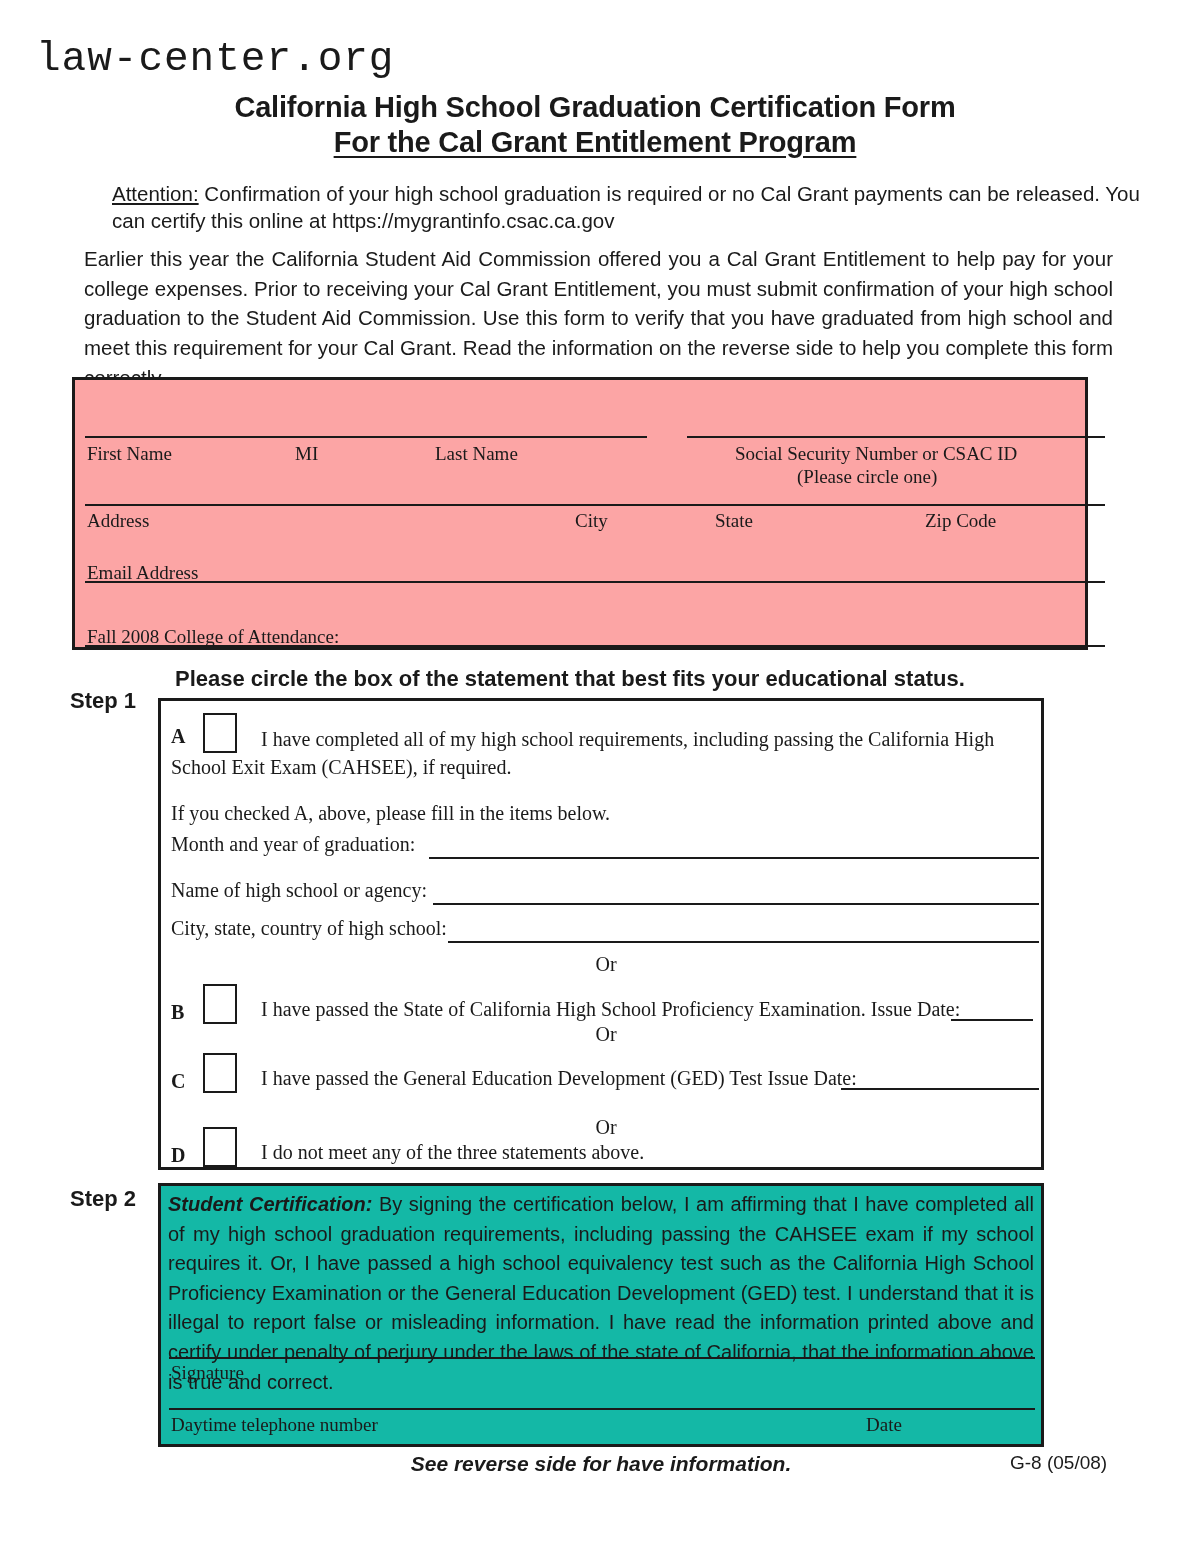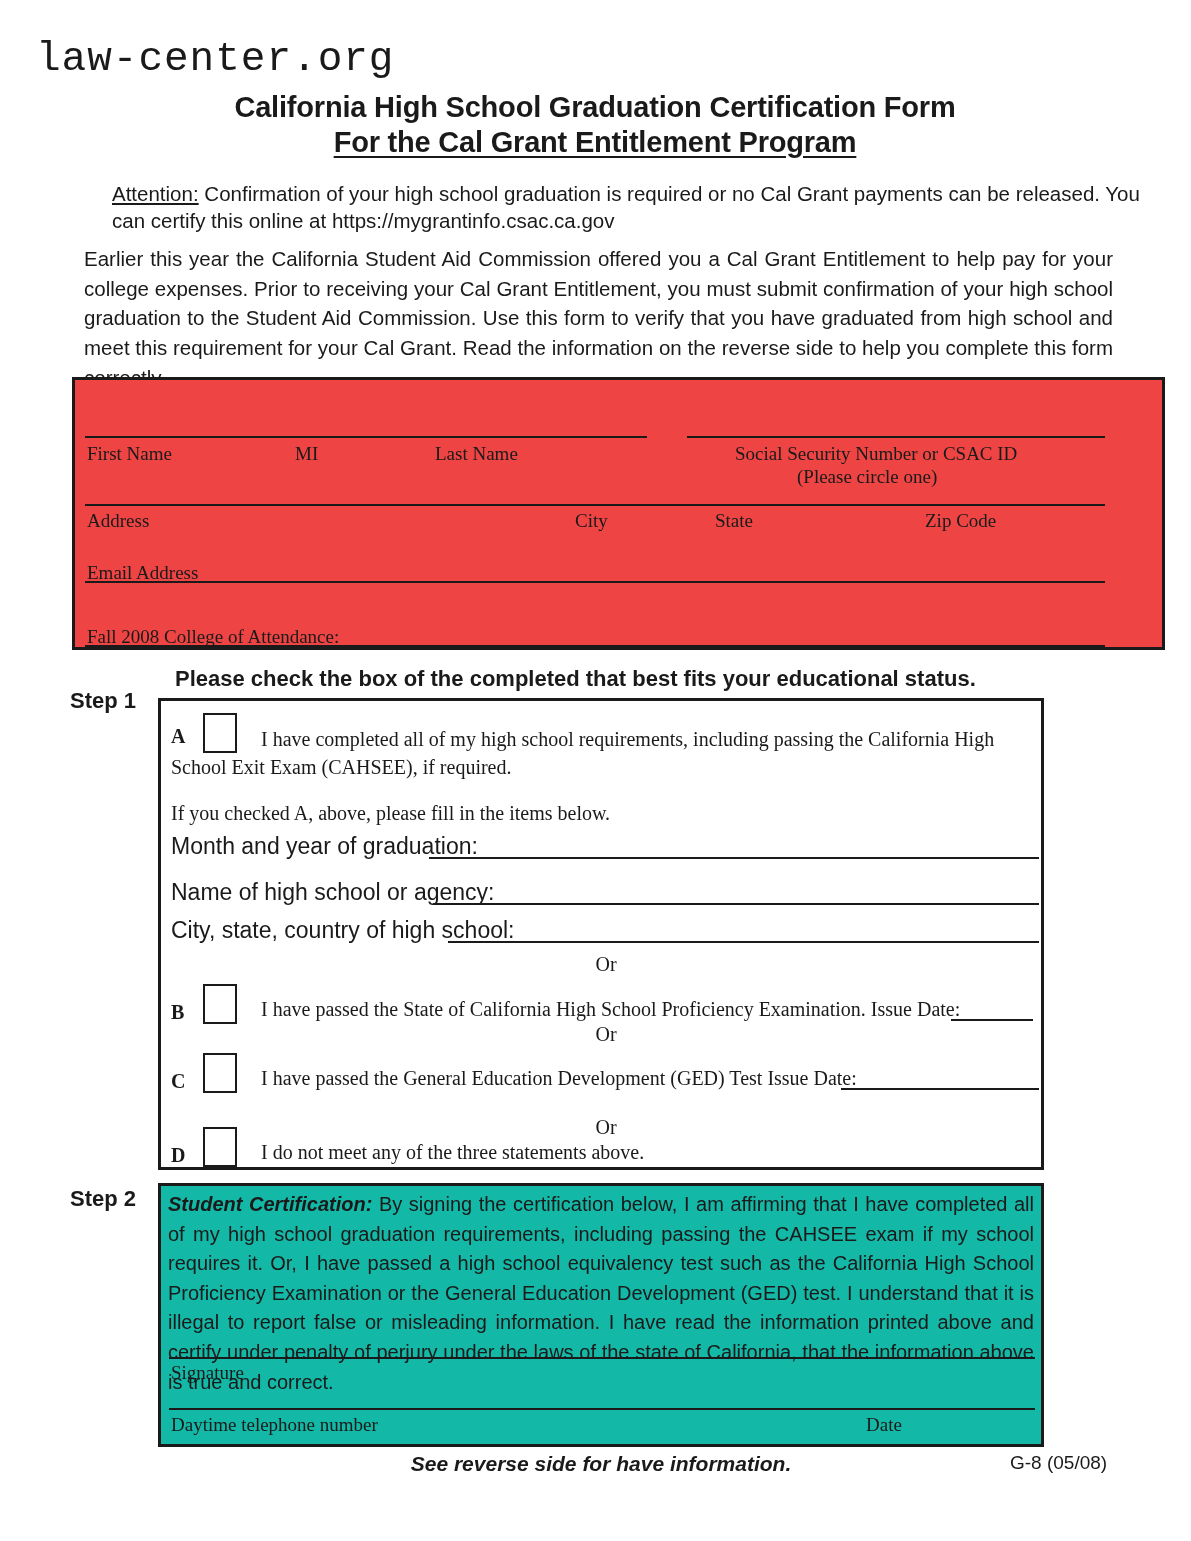--- a/index.html
+++ b/index.html
@@ -63,23 +63,23 @@
     font-family: "Liberation Sans", sans-serif;
     font-size: 20.5px;
     line-height: 1.45;
     text-align: justify;
   }
 
   
   .info-box {
     position: absolute;
     left: 72px; top: 377px;
-    width: 1093px; height: 273px;
+    width: 1016px; height: 273px;
     border: 3px solid #1a1a1a;
-    background: #ef4444;
+    background: #fca5a5;
   }
   .rule { position: absolute; border-top: 2.5px solid #1a1a1a; }
   .lbl {
     position: absolute;
     font-family: "Liberation Serif", serif;
     font-size: 19px;
     white-space: nowrap;
   }
 
   
@@ -132,22 +132,22 @@
   }
   .or-word {
     position: absolute;
     font-family: "Liberation Serif", serif;
     font-size: 20px;
     text-align: center;
     width: 120px;
   }
   .fill-label {
     position: absolute;
-    font-family: Liberation Sans, sans-serif;
-    font-size: 23px;
+    font-family: Liberation Serif, serif;
+    font-size: 20px;
     white-space: nowrap;
   }
   .fill-rule { position: absolute; border-top: 2px solid #1a1a1a; }
 
   .cert-text {
     position: absolute;
     left: 168px; top: 1190px;
     width: 866px;
     font-family: "Liberation Sans", sans-serif;
     font-size: 20px;
@@ -211,21 +211,21 @@
     <div class="lbl" style="left:850px; top:130px;">Zip Code</div>
 
     <div class="rule" style="left:10px; top:201px; width:1020px;"></div>
     <div class="lbl" style="left:12px; top:182px;">Email Address</div>
 
     <div class="rule" style="left:10px; top:265px; width:1020px;"></div>
     <div class="lbl" style="left:12px; top:246px;">Fall 2008 College of Attendance:</div>
   </div>
 
   <div class="step-label" style="left:70px; top:688px;">Step 1</div>
-  <div class="step-heading" style="left:175px; top:666px;">Please check the box of the completed that best fits your educational status.</div>
+  <div class="step-heading" style="left:175px; top:666px;">Please circle the box of the statement that best fits your educational status.</div>
 
   <div class="step1-box">
 
     <div class="opt-letter" style="left:10px; top:24px;">A</div>
     <div class="ckbox" style="left:42px; top:12px;"></div>
     <div class="opt-text" style="left:10px; top:98px; width:700px;">If you checked A, above, please fill in the items below.</div>
 
     <div class="opt-text" style="left:10px; top:24px; width:866px; text-indent:90px;">I have completed all of my high school requirements, including passing the California High School Exit Exam (CAHSEE), if required.</div>
 
     <div class="fill-label" style="left:10px; top:132px;">Month and year of graduation:</div>

